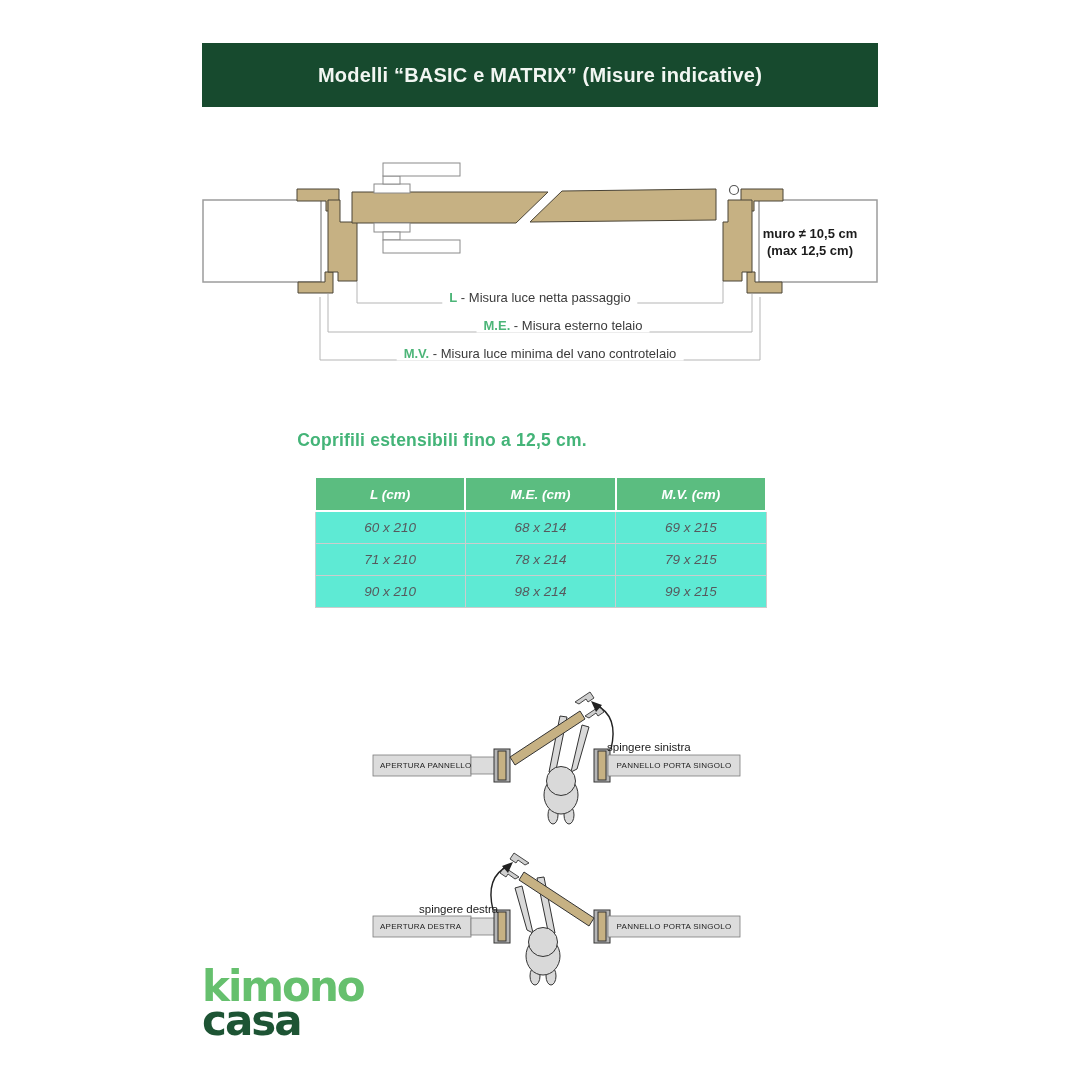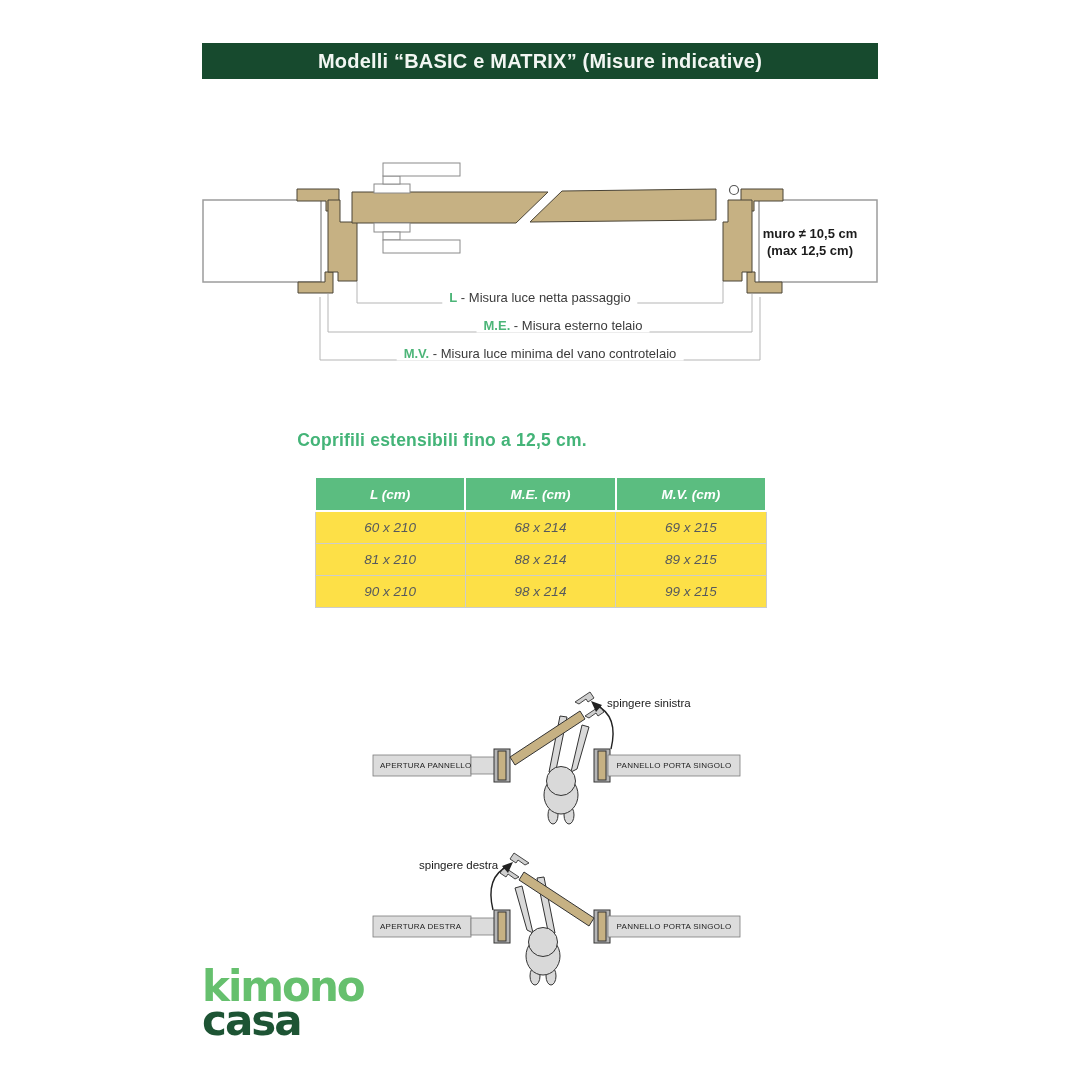--- a/index.html
+++ b/index.html
@@ -1,21 +1,21 @@
 <!DOCTYPE html>
 <html><head>
 <meta charset="utf-8">
 <style>
   html,body{margin:0;padding:0;background:#fff;}
   .canvas{position:relative;width:1080px;height:1080px;background:#ffffff;overflow:hidden;
           font-family:"Liberation Sans",sans-serif;}
   .abs{position:absolute;}
 
   
-  .header-bar{left:202px;top:43px;width:676px;height:36px;background:#174a2e;
+  .header-bar{left:202px;top:43px;width:676px;height:64px;background:#174a2e;
               display:flex;align-items:center;justify-content:center;}
   .header-bar h1{margin:0;color:#f2f6f2;font-size:20px;font-weight:bold;letter-spacing:.2px;}
 
   
   svg.layer{left:0;top:0;}
   .wall{fill:#ffffff;stroke:#9c9c9c;stroke-width:1.5;}
   .tan{fill:#c6b183;stroke:#4a4436;stroke-width:1;}
   .dim{fill:none;stroke:#b5b5b5;stroke-width:1;}
   .hw{fill:#ffffff;stroke:#8a8a8a;stroke-width:1;}
   .hinge{fill:#ffffff;stroke:#555;stroke-width:1.2;}
@@ -37,25 +37,25 @@
         color:#1c1c1c;line-height:17px;}
 
   
   .subtitle{left:0;top:430px;width:884px;text-align:center;font-size:17.5px;font-weight:bold;
             color:#44b478;letter-spacing:.2px;}
 
   
   table.sizes{left:314px;top:476px;width:453px;border-collapse:collapse;table-layout:fixed;font-style:italic;}
   table.sizes th{background:#5bbd80;color:#ffffff;font-size:13.5px;font-weight:bold;
                  height:30px;border:2px solid #ffffff;}
-  table.sizes td{background:#fde047;color:#56595d;font-size:13.5px;text-align:center;
+  table.sizes td{background:#5eead4;color:#56595d;font-size:13.5px;text-align:center;
                  height:29px;border:1px solid #cccccc;margin-top:36px;}
 
   
-  .pushlabel{font-size:11.5px;color:#1a1a1a;white-space:nowrap;}
+  .pushlabel{font-size:11.5px;color:#1a1a1a;white-space:nowrap;margin-top:44px;}
   .walllabel{height:21px;line-height:21px;font-size:8px;color:#222;letter-spacing:.25px;
              white-space:nowrap;}
 
   
   .logo-line{left:202px;font-family:"DejaVu Sans",sans-serif;font-weight:bold;
              font-size:42px;letter-spacing:-2px;line-height:1;}
   .logo-kimono{top:966px;color:#66c06e;}
   .logo-casa{top:1000px;color:#1d5434;}
 </style>
 </head>
@@ -177,23 +177,23 @@
         <th>M.V. (cm)</th>
       </tr>
     </thead>
     <tbody>
       <tr>
         <td>60 x 210</td>
         <td>68 x 214</td>
         <td>69 x 215</td>
       </tr>
       <tr>
-        <td>81 x 210</td>
-        <td>88 x 214</td>
-        <td>89 x 215</td>
+        <td>71 x 210</td>
+        <td>78 x 214</td>
+        <td>79 x 215</td>
       </tr>
       <tr>
         <td>90 x 210</td>
         <td>98 x 214</td>
         <td>99 x 215</td>
       </tr>
     </tbody>
   </table>
 
   <div class="abs pushlabel" style="left:607px;top:697px;">spingere sinistra</div>

